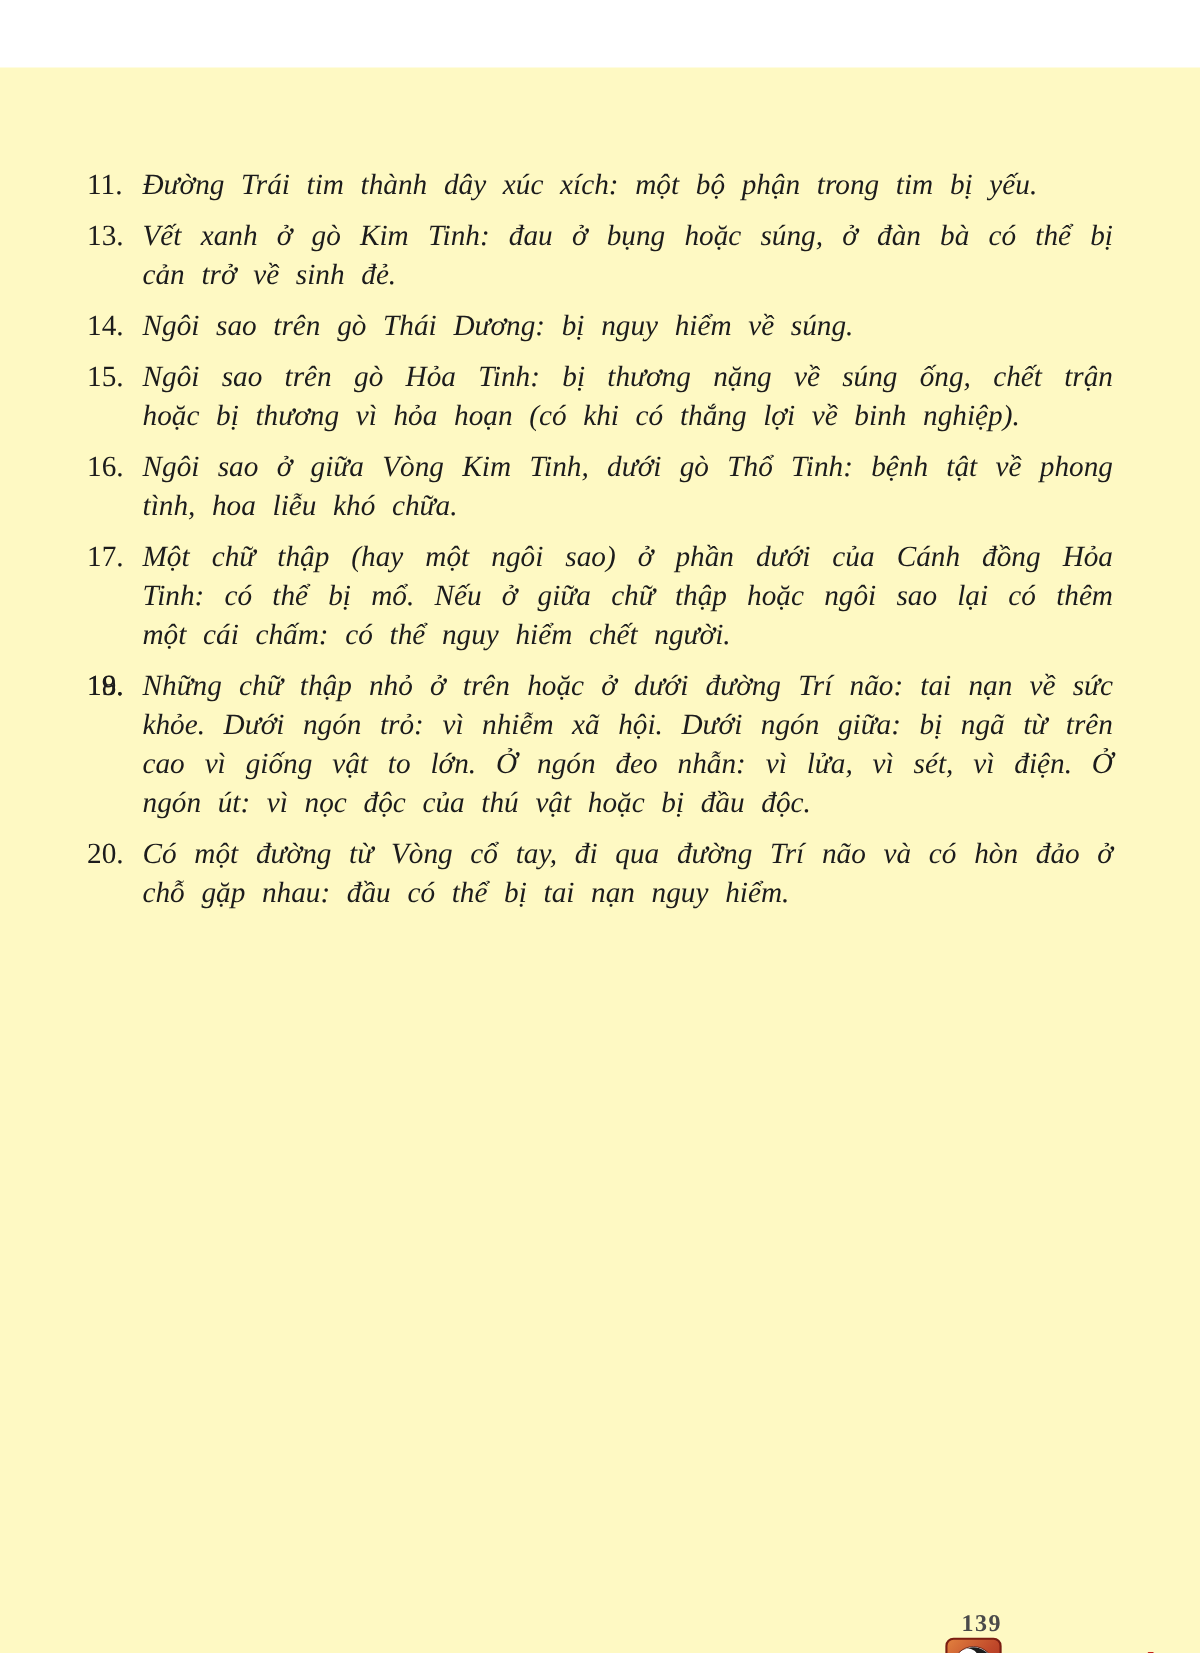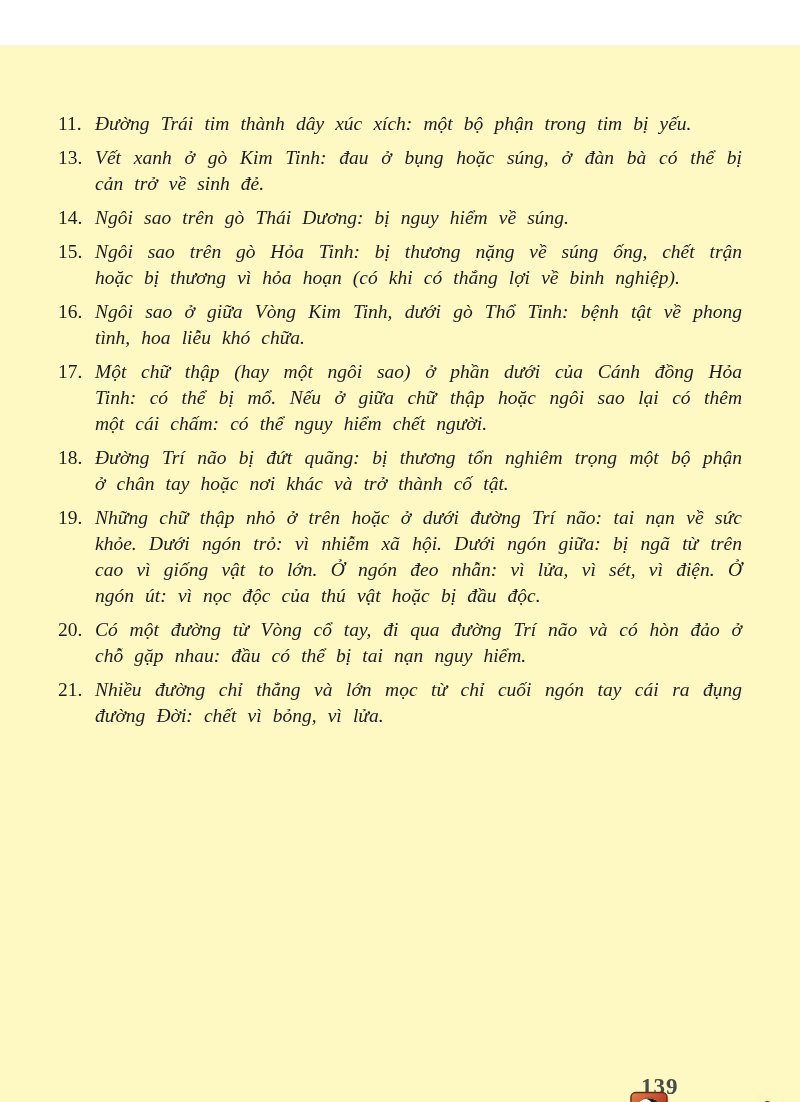--- a/index.html
+++ b/index.html
@@ -38,21 +38,21 @@
   li.item p {
     margin: 0;
     text-align: justify;
     word-spacing: 0.32em;
     font-style: italic;
   }
   .pagenum {
     position: absolute;
     left: 641px;
     top: 1029px;
-    font-size: 23px;
+    font-size: 16px;
     font-weight: bold;
     color: #4a4a4a;
     letter-spacing: 1px;
     z-index: 1;
   }
   .logo {
     position: absolute;
     left: 630px;
     top: 1046px;
     width: 38px;
@@ -119,44 +119,37 @@
   <li class="item">
     <span class="num">17.</span>
     <div class="paras">
             <p>Một chữ thập (hay một ngôi sao) ở phần dưới của Cánh đồng Hỏa Tinh: có thể bị mổ. Nếu ở giữa chữ thập hoặc ngôi sao lại có thêm một cái chấm: có thể nguy hiểm chết người.</p>
           </div>
   </li>
 
   <li class="item">
     <span class="num">18.</span>
     <div class="paras">
-            <p>Đường Trí não bị đứt quãng: bị thương tổn nghiêm trọng một bộ phận ở chân tay hoặc nơi khác và trở thành cố tật.</p>
           </div>
   </li>
 
   <li class="item">
     <span class="num">19.</span>
     <div class="paras">
             <p>Những chữ thập nhỏ ở trên hoặc ở dưới đường Trí não: tai nạn về sức khỏe. Dưới ngón trỏ: vì nhiễm xã hội. Dưới ngón giữa: bị ngã từ trên cao vì giống vật to lớn. Ở ngón đeo nhẫn: vì lửa, vì sét, vì điện. Ở ngón út: vì nọc độc của thú vật hoặc bị đầu độc.</p>
           </div>
   </li>
 
   <li class="item">
     <span class="num">20.</span>
     <div class="paras">
             <p>Có một đường từ Vòng cổ tay, đi qua đường Trí não và có hòn đảo ở chỗ gặp nhau: đầu có thể bị tai nạn nguy hiểm.</p>
           </div>
   </li>
 
-  <li class="item">
-    <span class="num">21.</span>
-    <div class="paras">
-            <p>Nhiều đường chỉ thẳng và lớn mọc từ chỉ cuối ngón tay cái ra đụng đường Đời: chết vì bỏng, vì lửa.</p>
-          </div>
-  </li>
 </ol>
   </main>
 
   <div class="pagenum">139</div>
 
   <div class="logo">
     <svg width="38" height="41" viewBox="0 0 40 42" xmlns="http://www.w3.org/2000/svg">
       <defs>
         <linearGradient id="g" x1="0" y1="0" x2="1" y2="1">
           <stop offset="0" stop-color="#e2823f"></stop>

